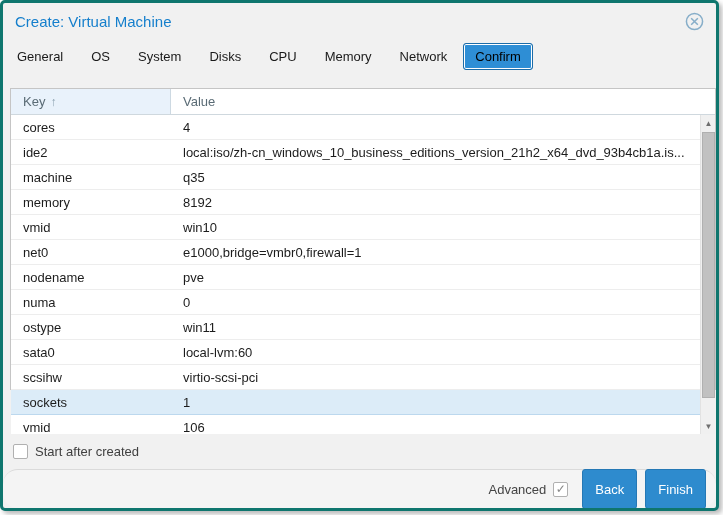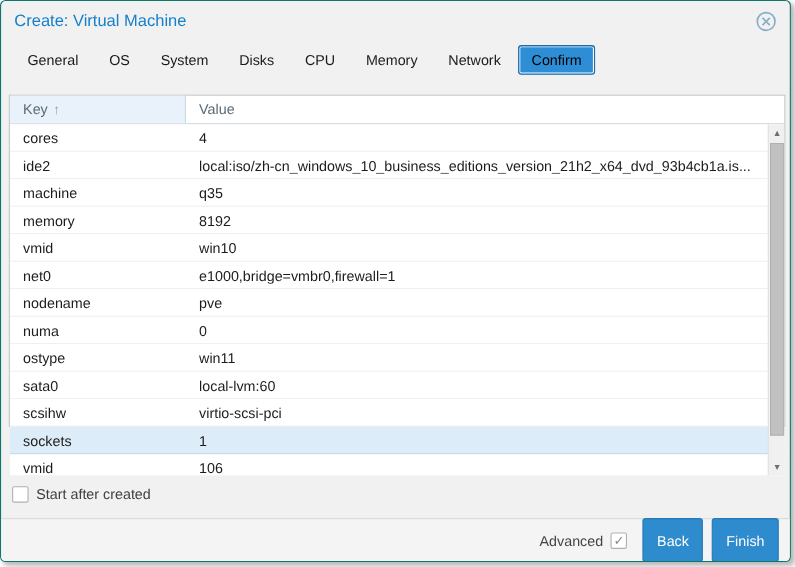--- a/index.html
+++ b/index.html
@@ -1,27 +1,27 @@
 <!DOCTYPE html>
 <html><head>
 <meta charset="utf-8">
 <style>
   * { margin:0; padding:0; box-sizing:border-box; }
   html,body { width:723px; height:515px; font-family:"Liberation Sans", sans-serif; background:#fff; }
   .dialog {
     position:absolute; left:0; top:0; width:719px; height:511px;
-    background:#f1f1f1; border:1px solid #0f766e; border-radius:5px;
+    background:#f1f1f1; border:3px solid #0f766e; border-radius:5px;
     box-shadow:3px 3px 5px rgba(0,0,0,0.28); overflow:hidden;
   }
   
   .dlg-header { height:36px; display:flex; align-items:center; padding:0 12px; }
   .dlg-title { color:#157fcc; font-size:15px; flex:1; }
   .close-btn { width:20px; height:20px; cursor:pointer; display:flex; align-items:center; justify-content:center; }
   
-  .tabbar { display:flex; align-items:center; padding:0 12px; height:34px; gap:4px; }
+  .tabbar { display:flex; align-items:center; padding:0 2px; height:34px; gap:4px; }
   .tab { font-size:13px; color:#1a1a1a; padding:5px 11px; cursor:pointer; border:1px solid transparent; border-radius:3px; }
   .tab.active {
     background:#2e8ed5; color:#000000; border:1px solid #1c6ca8;
     box-shadow:inset 0 0 0 1px #ffffff;
   }
   
   .grid {
     position:absolute; left:7px; top:85px; width:706px; height:302px;
     background:#fff; border:1px solid #c5c5c5;
   }
@@ -46,21 +46,21 @@
   .sb-arrow { position:absolute; left:0; width:15px; height:16px; display:flex; align-items:center; justify-content:center; font-size:8px; color:#6e6e6e; cursor:pointer; }
   .sb-up { top:0; }
   .sb-down { bottom:0; }
   .sb-thumb { position:absolute; left:1px; top:17px; width:13px; height:266px; background:#c1c1c1; border:1px solid #b0b0b0; cursor:pointer; }
   
   .start-row { position:absolute; left:10px; top:441px; display:flex; align-items:center; gap:7px; font-size:13px; color:#404040; cursor:pointer; }
   .checkbox { width:15px; height:15px; background:#fff; border:1px solid #b0b0b0; border-radius:2px; display:flex; align-items:center; justify-content:center; font-size:12px; color:#8a8a8a; }
   .btnbar {
     position:absolute; left:0; bottom:0; width:100%; height:39px;
     background:#f4f4f4; border-top:1px solid #dadada;
-    display:flex; align-items:center; justify-content:flex-end; gap:8px; padding:0 10px;
+    display:flex; align-items:center; justify-content:flex-end; gap:8px; padding:0 10px;border-radius:15px;
   }
   .adv-label { font-size:13px; color:#444; }
   .btn {
     min-width:55px; height:40px; background:#2e8bce; color:#fff; border:1px solid #2578b5;
     border-radius:3px; font-size:13px; font-family:"Liberation Sans", sans-serif;
     padding:0 12px; cursor:pointer;
   }
   .adv-wrap { display:flex; align-items:center; gap:7px; margin-right:6px; cursor:pointer; }
 </style>
 </head>

